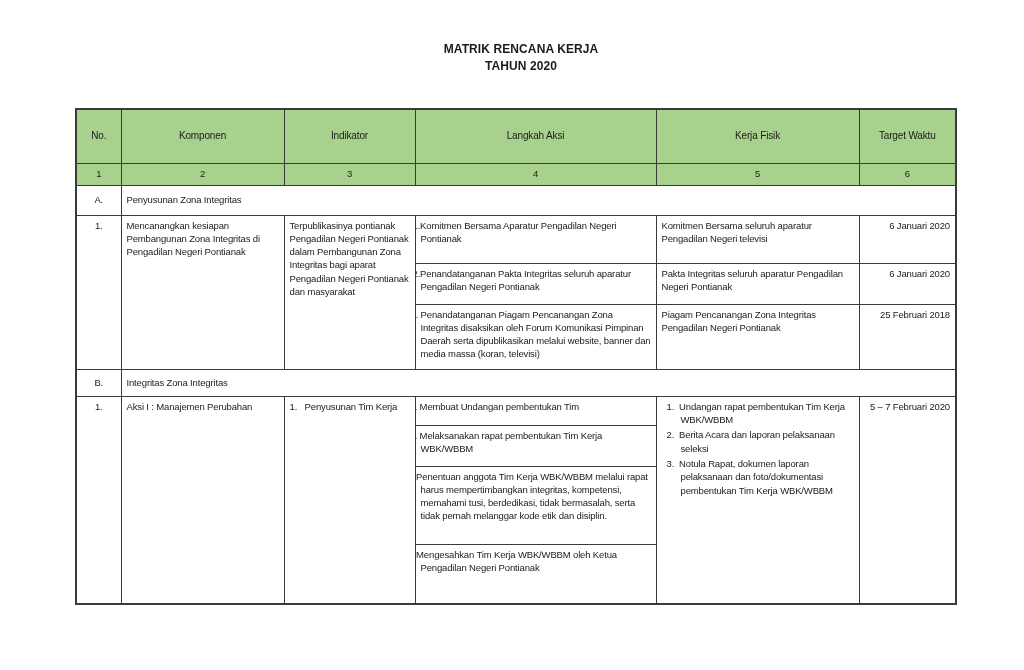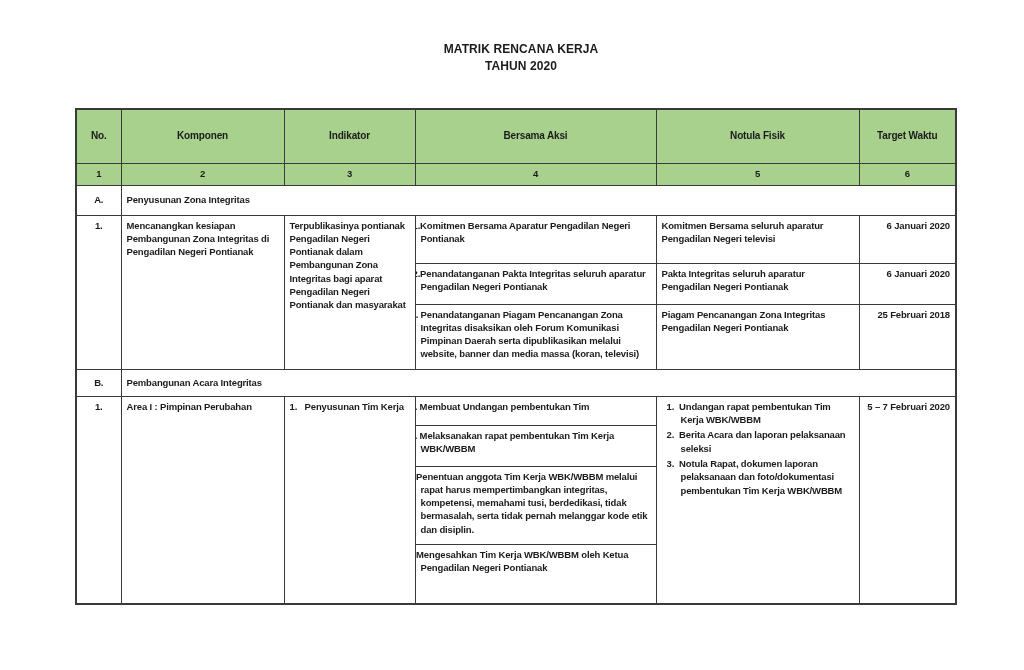--- a/index.html
+++ b/index.html
@@ -31,21 +31,21 @@
     position: absolute;
     top: 108px; left: 75px;
     width: 880px;
     border-collapse: collapse;
     table-layout: fixed;
     border: 2px solid var(--border);
   }
   table.matrix th, table.matrix td {
     border: 1px solid var(--border);
     font-size: 9.5px;
-    font-weight: 700;
+    font-weight: 400;
     letter-spacing: -0.15px;
     vertical-align: top;
     padding: 3px 5px;
     line-height: 1.4;
     overflow: hidden;
   }
   tr.head th {
     background: var(--header-bg);
     text-align: center;
     vertical-align: middle;
@@ -85,22 +85,22 @@
       <col style="width:241px">
         <col style="width:203px">
         <col style="width:97px">
     </colgroup>
 
     <tbody>
         <tr class="head" style="height:54px">
       <th>No.</th>
       <th>Komponen</th>
       <th>Indikator</th>
-      <th>Bersama Aksi</th>
-      <th>Notula Fisik</th>
+      <th>Langkah Aksi</th>
+      <th>Kerja Fisik</th>
       <th>Target Waktu</th>
     </tr>
 
     <tr class="nums" style="height:22px">
       <td>1</td>
       <td>2</td>
       <td>3</td>
       <td>4</td>
       <td>5</td>
       <td>6</td>
@@ -125,26 +125,26 @@
       <td class="center">6 Januari 2020</td>
     </tr>
     <tr style="height:65px">
       <td class="hang10 loose">3. Penandatanganan Piagam Pencanangan Zona Integritas disaksikan oleh Forum Komunikasi Pimpinan Daerah serta dipublikasikan melalui website, banner dan media massa (koran, televisi)</td>
       <td class="loose">Piagam Pencanangan Zona Integritas Pengadilan Negeri Pontianak</td>
       <td class="center">25 Februari 2018</td>
     </tr>
 
     <tr class="section" style="height:27px">
       <td class="no">B.</td>
-      <td colspan="5">Pembangunan Acara Integritas</td>
+      <td colspan="5">Integritas Zona Integritas</td>
     </tr>
 
     <tr style="height:29px">
       <td class="no" rowspan="4">1.</td>
-      <td rowspan="4">Area I : Pimpinan Perubahan</td>
+      <td rowspan="4">Aksi I : Manajemen Perubahan</td>
       <td rowspan="4">1.&nbsp;&nbsp;&nbsp;Penyusunan Tim Kerja</td>
       <td class="hang11">1.&nbsp;Membuat Undangan pembentukan Tim</td>
       <td rowspan="4">
         <div class="bukti-item">1.&nbsp;&nbsp;Undangan rapat pembentukan Tim Kerja WBK/WBBM</div>
         <div class="bukti-item">2.&nbsp;&nbsp;Berita Acara dan laporan pelaksanaan seleksi</div>
         <div class="bukti-item">3.&nbsp;&nbsp;Notula Rapat, dokumen laporan pelaksanaan dan foto/dokumentasi pembentukan Tim Kerja WBK/WBBM</div>
       </td>
       <td rowspan="4" class="center">5 – 7 Februari 2020</td>
     </tr>
     <tr style="height:41px">

